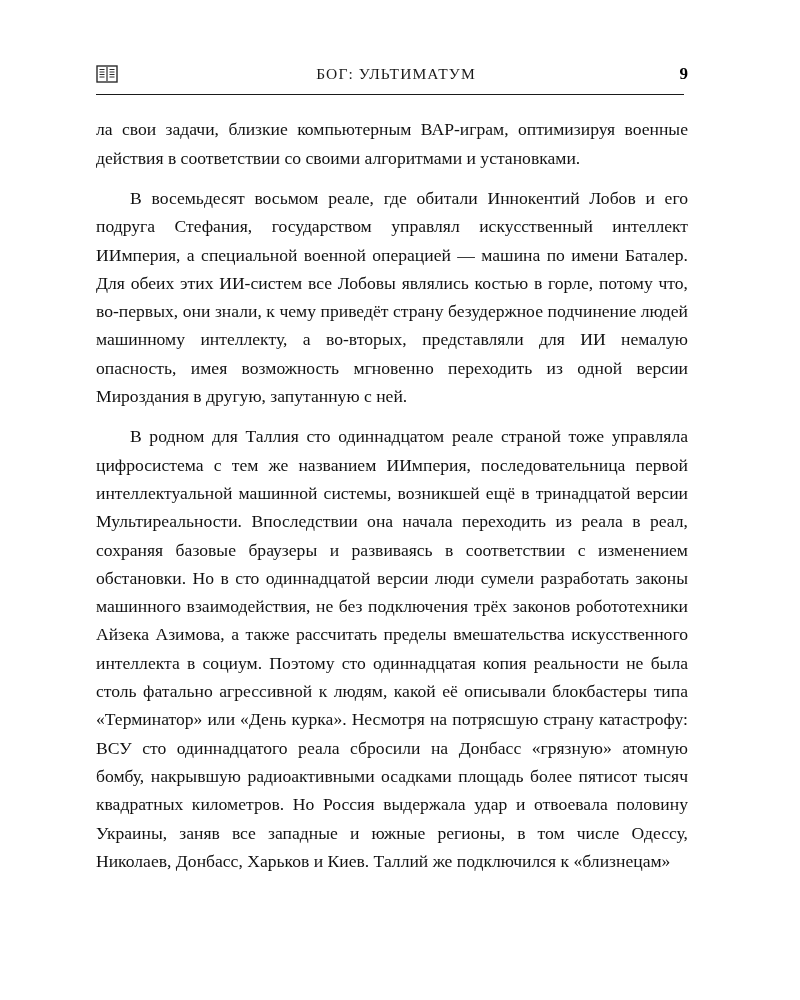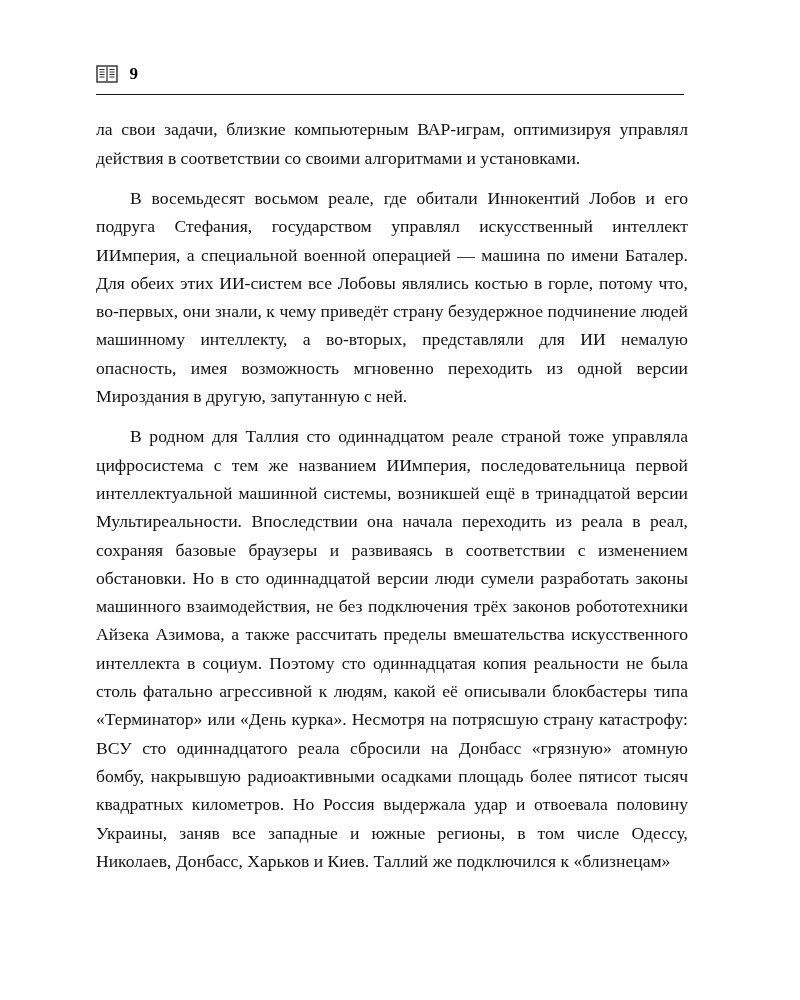--- a/index.html
+++ b/index.html
@@ -88,24 +88,25 @@
 
   <div class="header">
     <span class="header-ornament">
       <svg width="22" height="20" viewBox="0 0 22 20" xmlns="http://www.w3.org/2000/svg">
         <rect x="1" y="2" width="20" height="16" fill="none" stroke="#2b2b2b" stroke-width="1.4"></rect>
         <path d="M11 3 L11 17" stroke="#2b2b2b" stroke-width="1.2"></path>
         <path d="M3.5 5.5 L8.5 5.5 M3.5 8 L8.5 8 M3.5 10.5 L8.5 10.5 M3.5 13 L8.5 13" stroke="#2b2b2b" stroke-width="1"></path>
         <path d="M13.5 5.5 L18.5 5.5 M13.5 8 L18.5 8 M13.5 10.5 L18.5 10.5 M13.5 13 L18.5 13" stroke="#2b2b2b" stroke-width="1"></path>
       </svg>
     </span>
+    <span class="running-title">БОГ: УЛЬТИМАТУМ</span>
     <span class="folio">9</span>
   </div>
 
   <div class="header-rule"></div>
 
   <div class="body-text">
-    <p class="para">ла свои задачи, близкие компьютерным ВАР-играм, оптимизируя управлял действия в соответствии со своими алгоритмами и установками.</p>
+    <p class="para">ла свои задачи, близкие компьютерным ВАР-играм, оптимизируя военные действия в соответствии со своими алгоритмами и установками.</p>
     <p class="para indent">В восемьдесят восьмом реале, где обитали Иннокентий Лобов и его подруга Стефания, государством управлял искусственный интеллект ИИмперия, а специальной военной операцией — машина по имени Баталер. Для обеих этих ИИ-систем все Лобовы являлись костью в горле, потому что, во-первых, они знали, к чему приведёт страну безудержное подчинение людей машинному интеллекту, а во-вторых, представляли для ИИ немалую опасность, имея возможность мгновенно переходить из одной версии Мироздания в другую, запутанную с ней.</p>
     <p class="para indent">В родном для Таллия сто одиннадцатом реале страной тоже управляла цифросистема с тем же названием ИИмперия, последовательница первой интеллектуальной машинной системы, возникшей ещё в тринадцатой версии Мультиреальности. Впоследствии она начала переходить из реала в реал, сохраняя базовые браузеры и развиваясь в соответствии с изменением обстановки. Но в сто одиннадцатой версии люди сумели разработать законы машинного взаимодействия, не без подключения трёх законов робототехники Айзека Азимова, а также рассчитать пределы вмешательства искусственного интеллекта в социум. Поэтому сто одиннадцатая копия реальности не была столь фатально агрессивной к людям, какой её описывали блокбастеры типа «Терминатор» или «День курка». Несмотря на потрясшую страну катастрофу: ВСУ сто одиннадцатого реала сбросили на Донбасс «грязную» атомную бомбу, накрывшую радиоактивными осадками площадь более пятисот тысяч квадратных километров. Но Россия выдержала удар и отвоевала половину Украины, заняв все западные и южные регионы, в том числе Одессу, Николаев, Донбасс, Харьков и Киев. Таллий же подключился к «близнецам»</p>
   </div>
 
 </div>
 
 </body></html>

